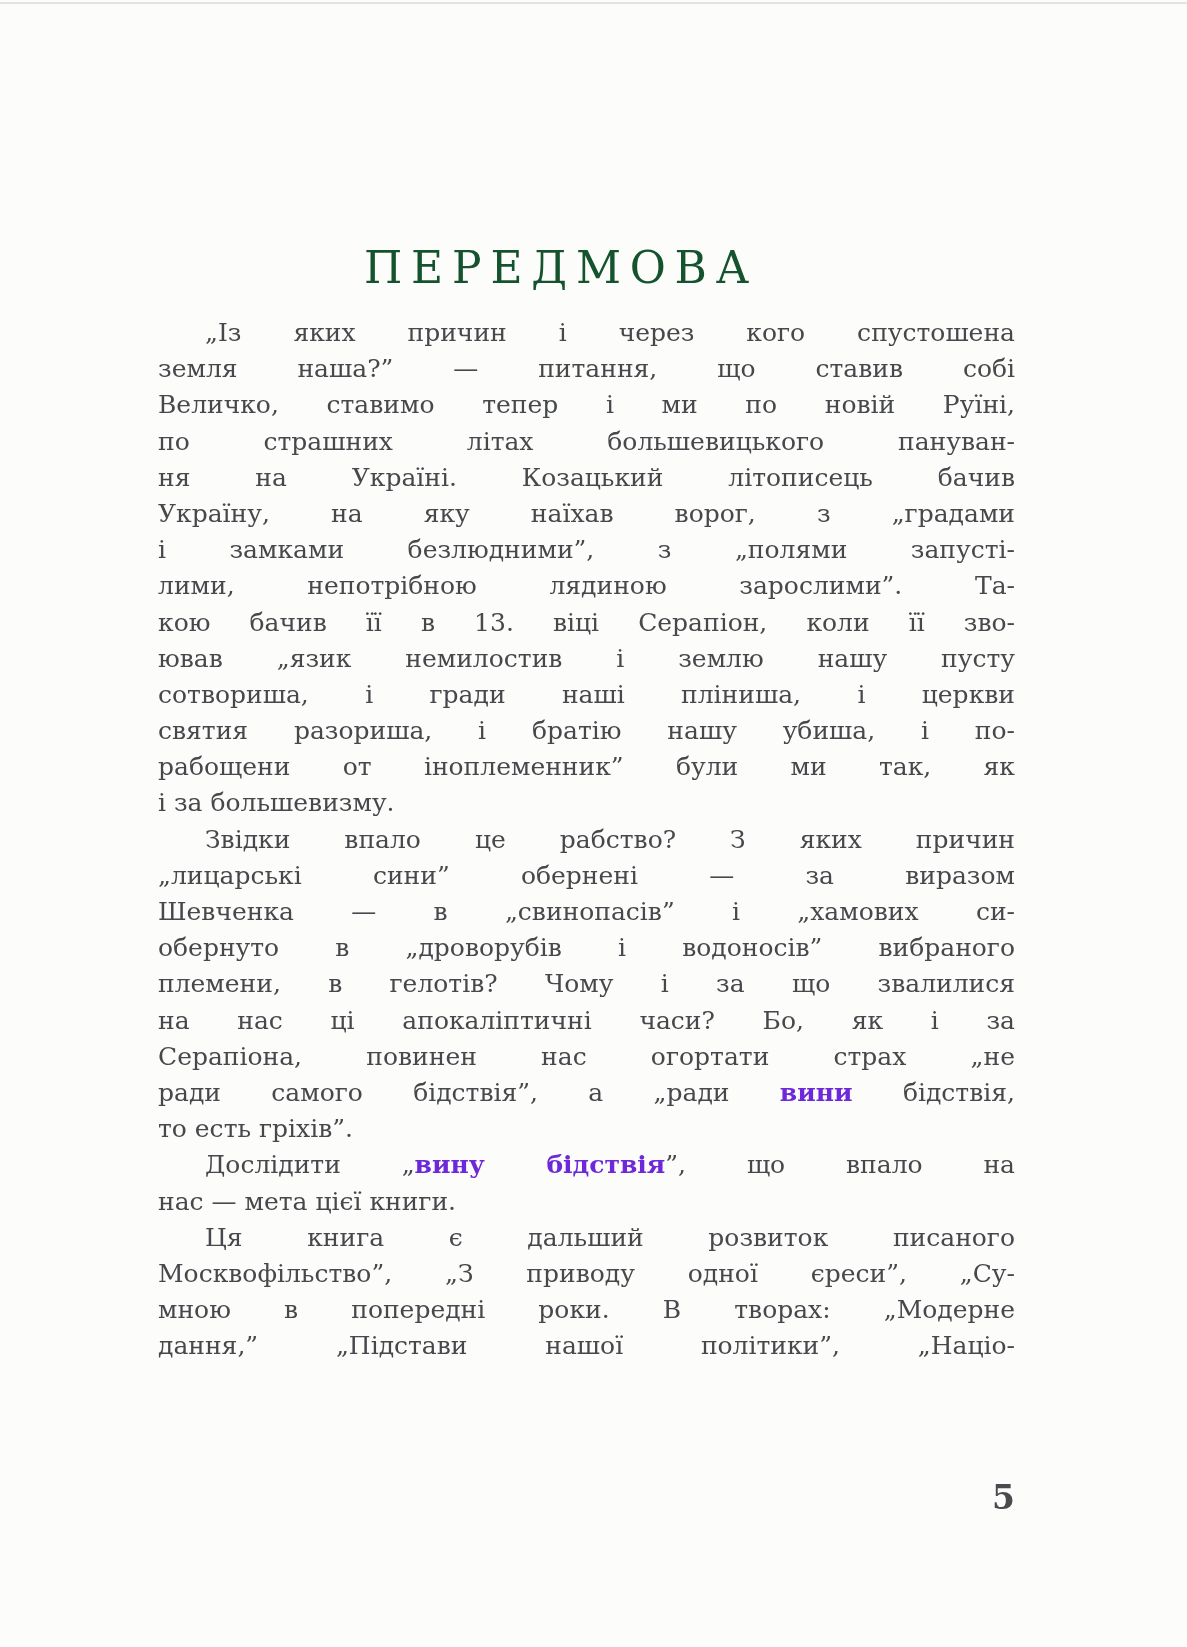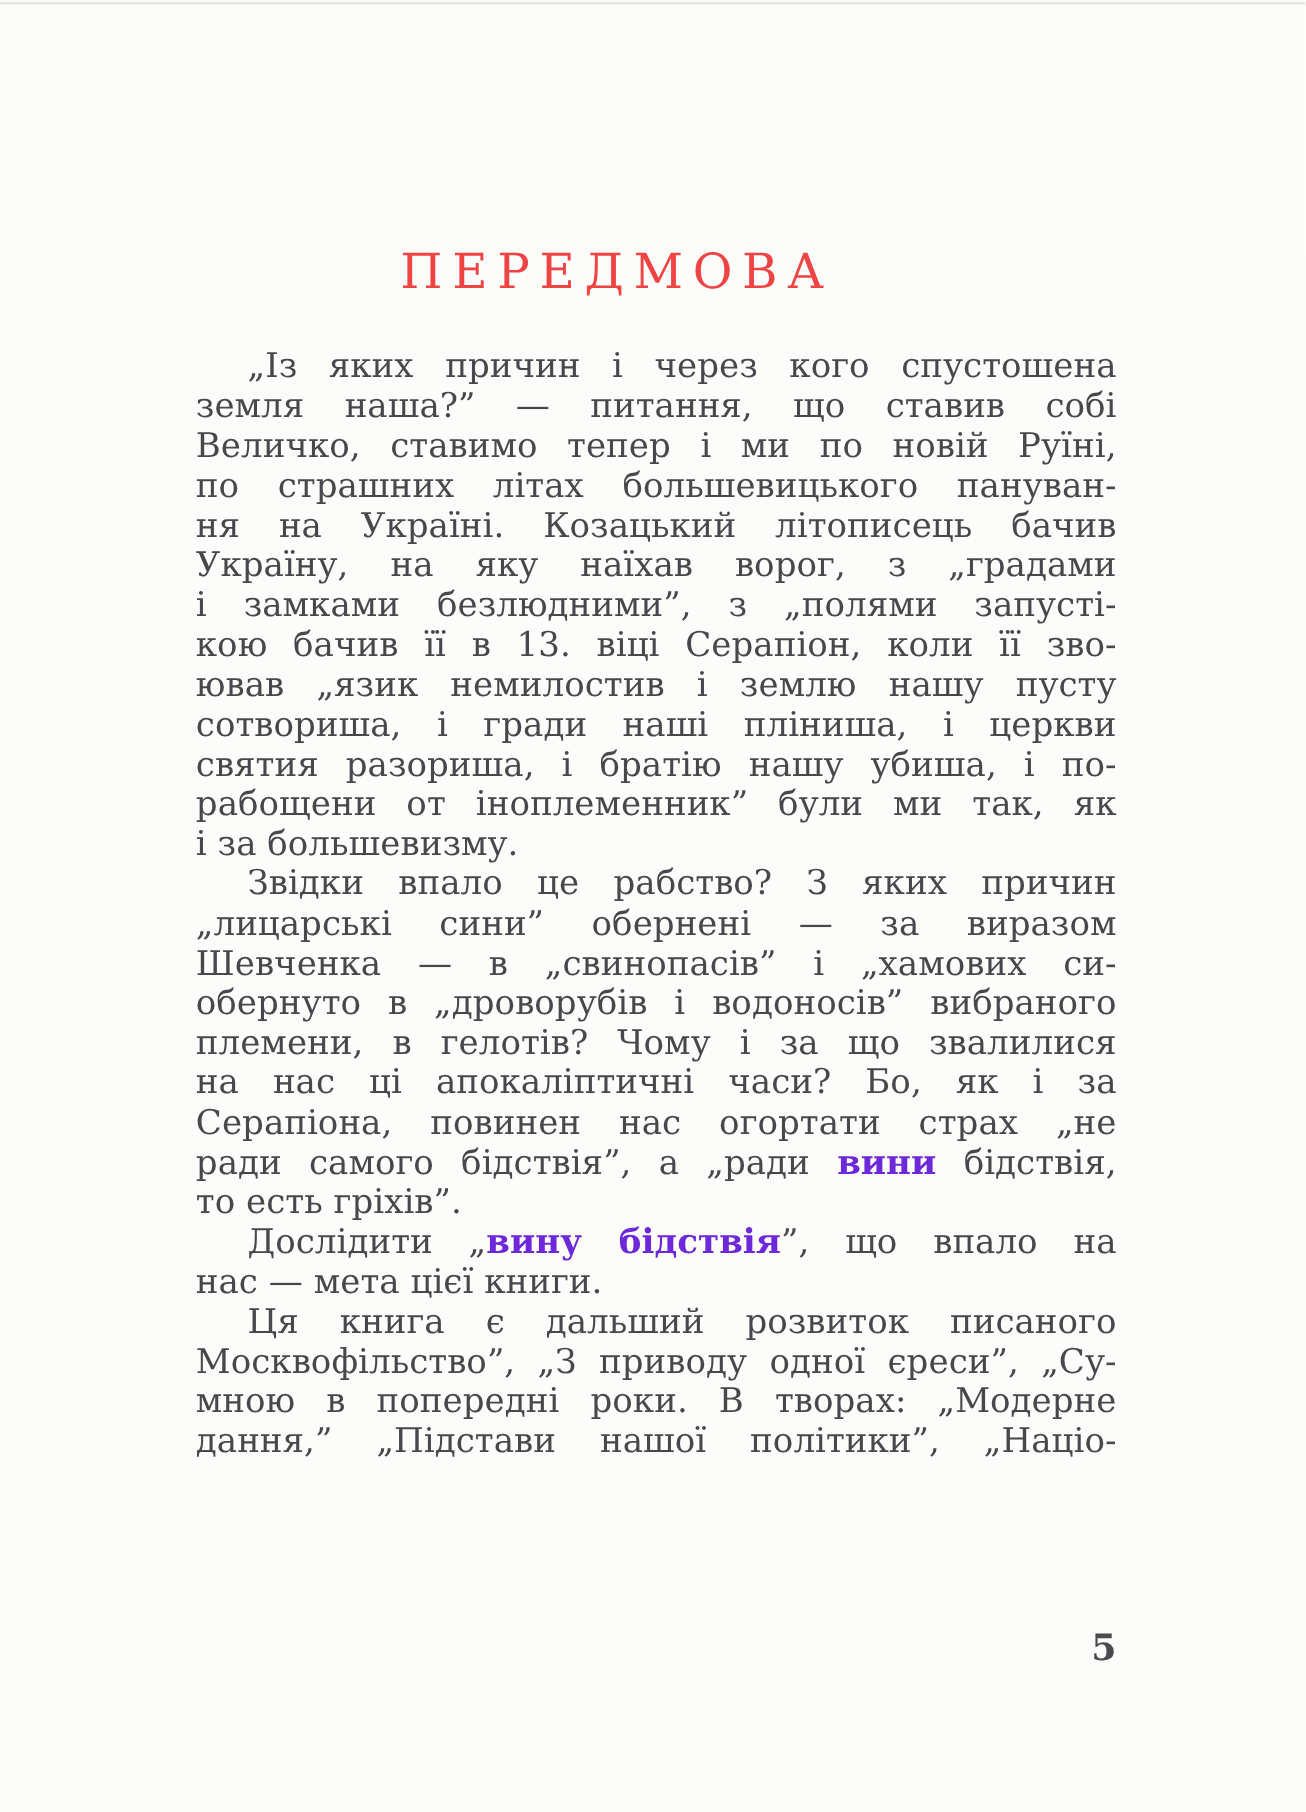--- a/index.html
+++ b/index.html
@@ -13,47 +13,46 @@
     overflow: hidden;
   }
   .scan-artifact {
     position: absolute;
     top: 2px; left: 0;
     width: 100%; height: 2px;
     background: #e3e3e0;
   }
   .title {
     position: absolute;
-    top: 224px;
+    top: 244px;
     left: 128px;
     width: 857px;
     margin: 0;
     text-align: center;
     font-size: 44px;
     line-height: 1.1;
     font-weight: 500;
     letter-spacing: 0.20em;
     text-indent: 0.20em;
-    color: #ef4444;
+    color: #14532d;
   }
   .body-text {
     position: absolute;
     top: 315px;
     left: 158px;
     width: 857px;
   }
   .line {
-    font-size: 31px;
+    font-size: 25px;
     line-height: 36.2px;
     height: 36.2px;
     text-align: justify;
     text-align-last: justify;
     white-space: normal;
     overflow: visible;
-    margin-left: 20px;
   }
   .line.indent { text-indent: 47px; }
   .line.end { text-align-last: left; }
   .b { font-weight: bold; color: #6d28d9; }
   .pagenum {
     position: absolute;
     top: 1478px;
     left: 158px;
     width: 857px;
     text-align: right;
@@ -70,20 +69,21 @@
   <div class="scan-artifact"></div>
   <h1 class="title">ПЕРЕДМОВА</h1>
   <div class="body-text" id="body-text">
       <div class="line indent"><span>„Із яких причин і через кого спустошена</span></div>
       <div class="line"><span>земля наша?” — питання, що ставив собі</span></div>
       <div class="line"><span>Величко, ставимо тепер і ми по новій Руїні,</span></div>
       <div class="line"><span>по страшних літах большевицького пануван-</span></div>
       <div class="line"><span>ня на Україні. Козацький літописець бачив</span></div>
       <div class="line"><span>Україну, на яку наїхав ворог, з „градами</span></div>
       <div class="line"><span>і замками безлюдними”, з „полями запусті-</span></div>
+      <div class="line"><span>лими, непотрібною лядиною зарослими”. Та-</span></div>
       <div class="line"><span>кою бачив її в 13. віці Серапіон, коли її зво-</span></div>
       <div class="line"><span>ював „язик немилостив і землю нашу пусту</span></div>
       <div class="line"><span>сотвориша, і гради наші пліниша, і церкви</span></div>
       <div class="line"><span>святия разориша, і братію нашу убиша, і по-</span></div>
       <div class="line"><span>рабощени от іноплеменник” були ми так, як</span></div>
       <div class="line end"><span>і за большевизму.</span></div>
       <div class="line indent"><span>Звідки впало це рабство? З яких причин</span></div>
       <div class="line"><span>„лицарські сини” обернені — за виразом</span></div>
       <div class="line"><span>Шевченка — в „свинопасів” і „хамових си-</span></div>
       <div class="line"><span>обернуто в „дроворубів і водоносів” вибраного</span></div>

